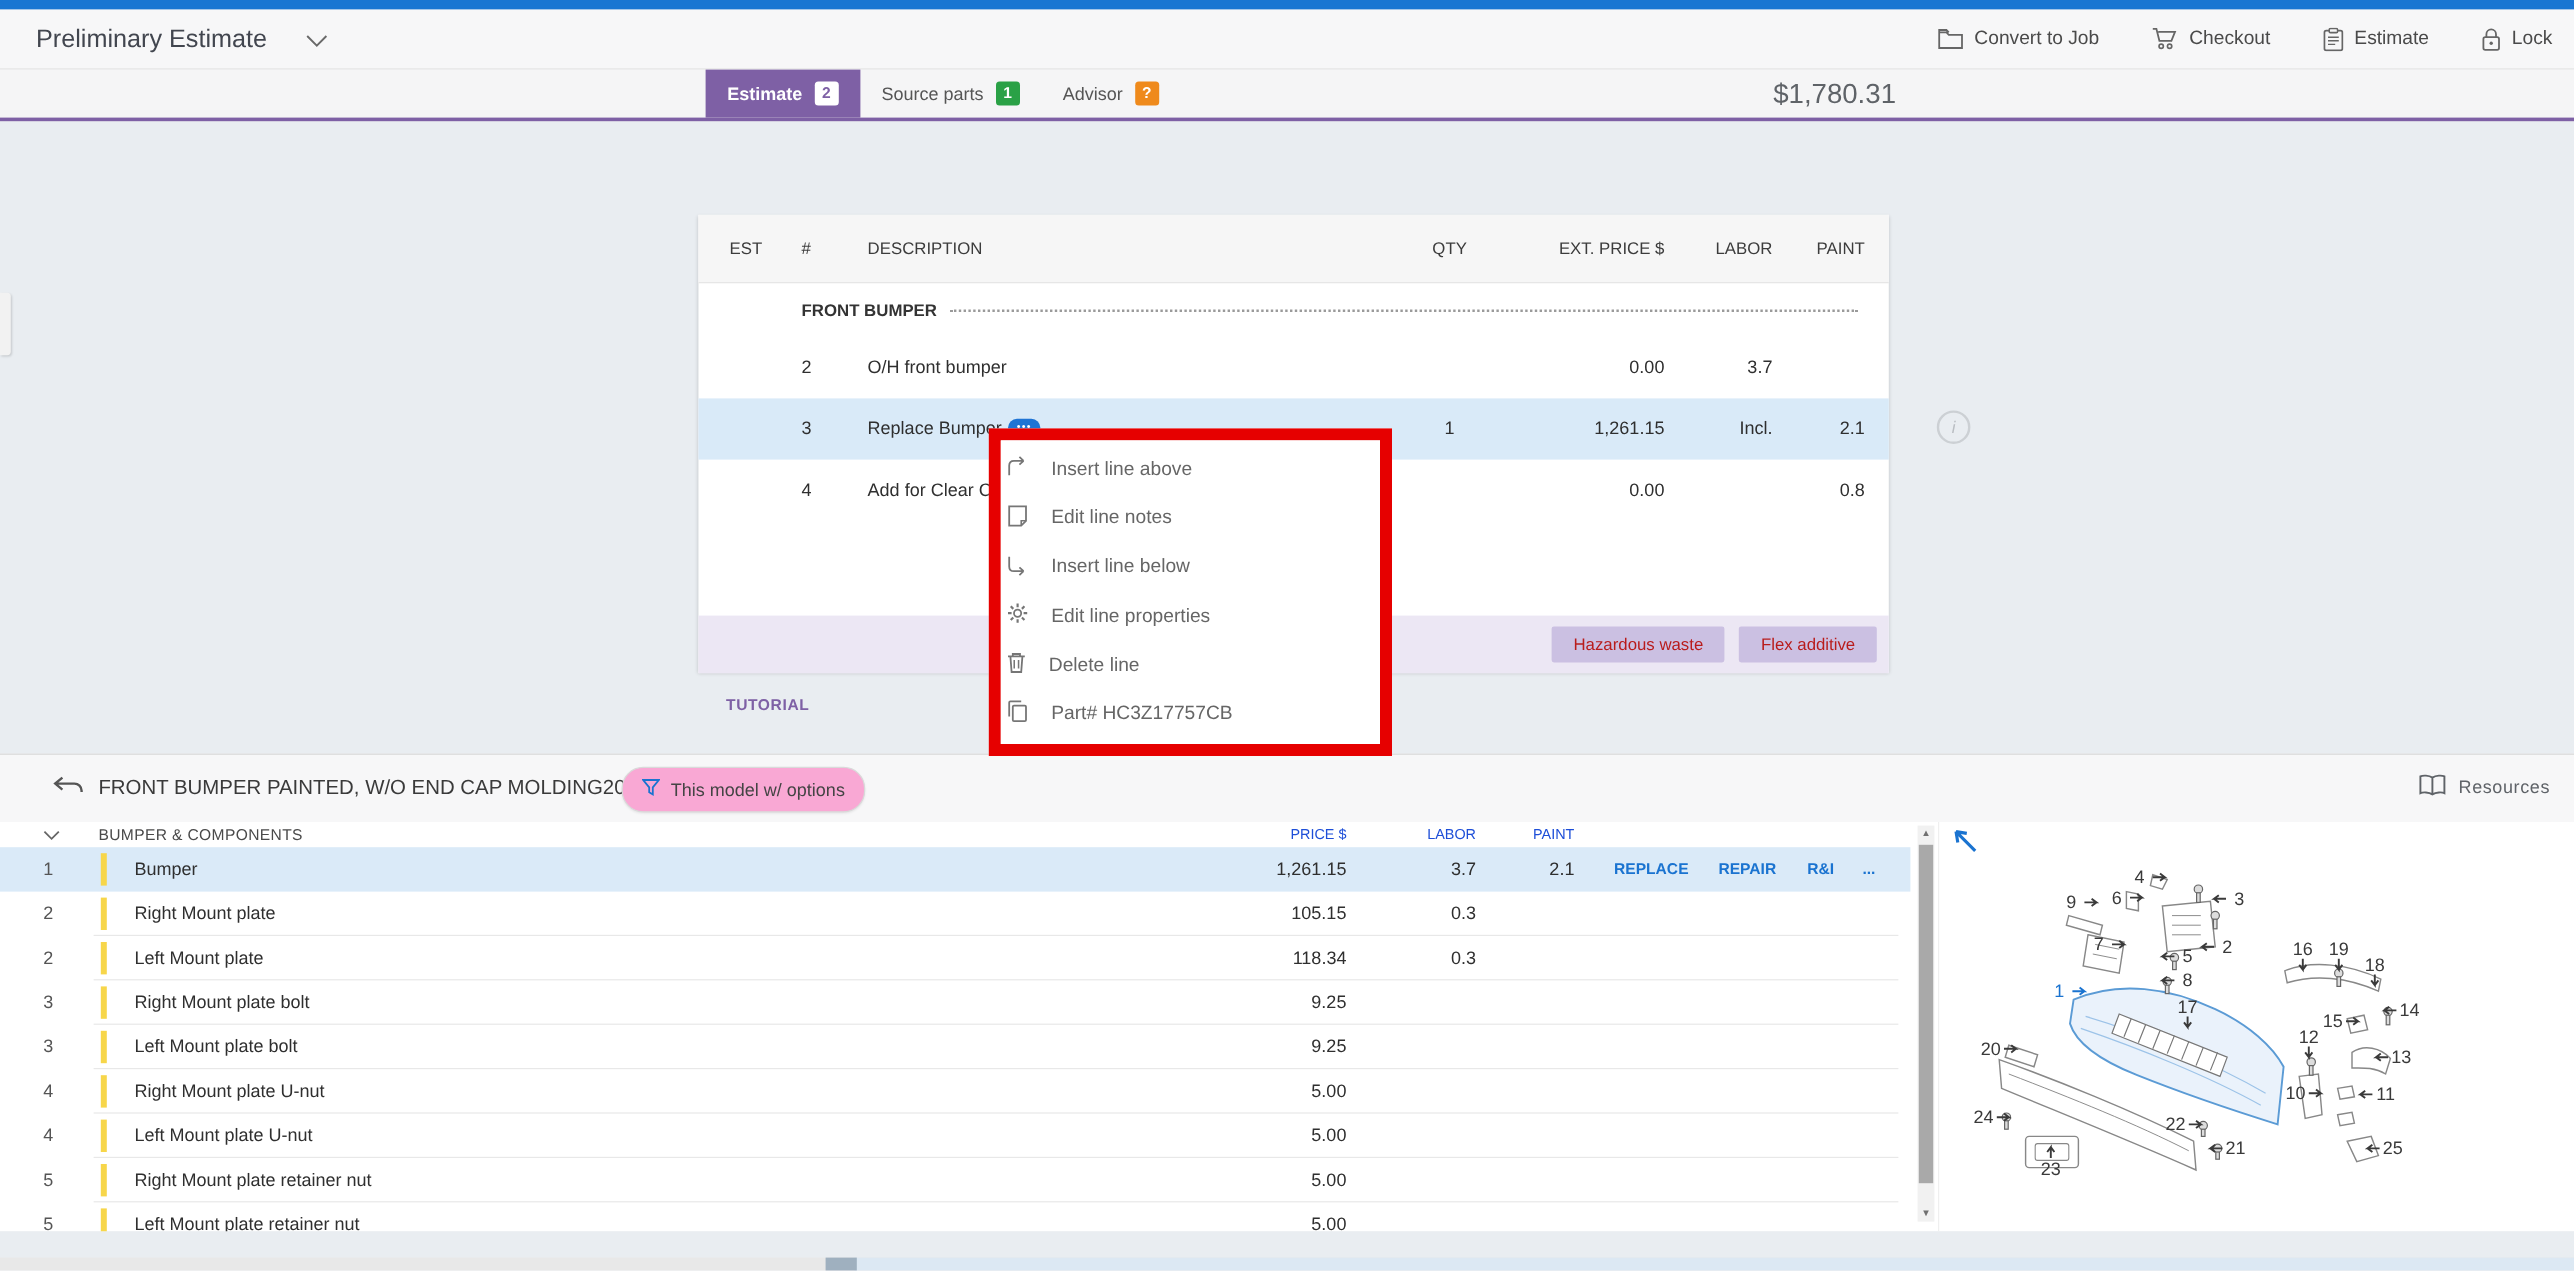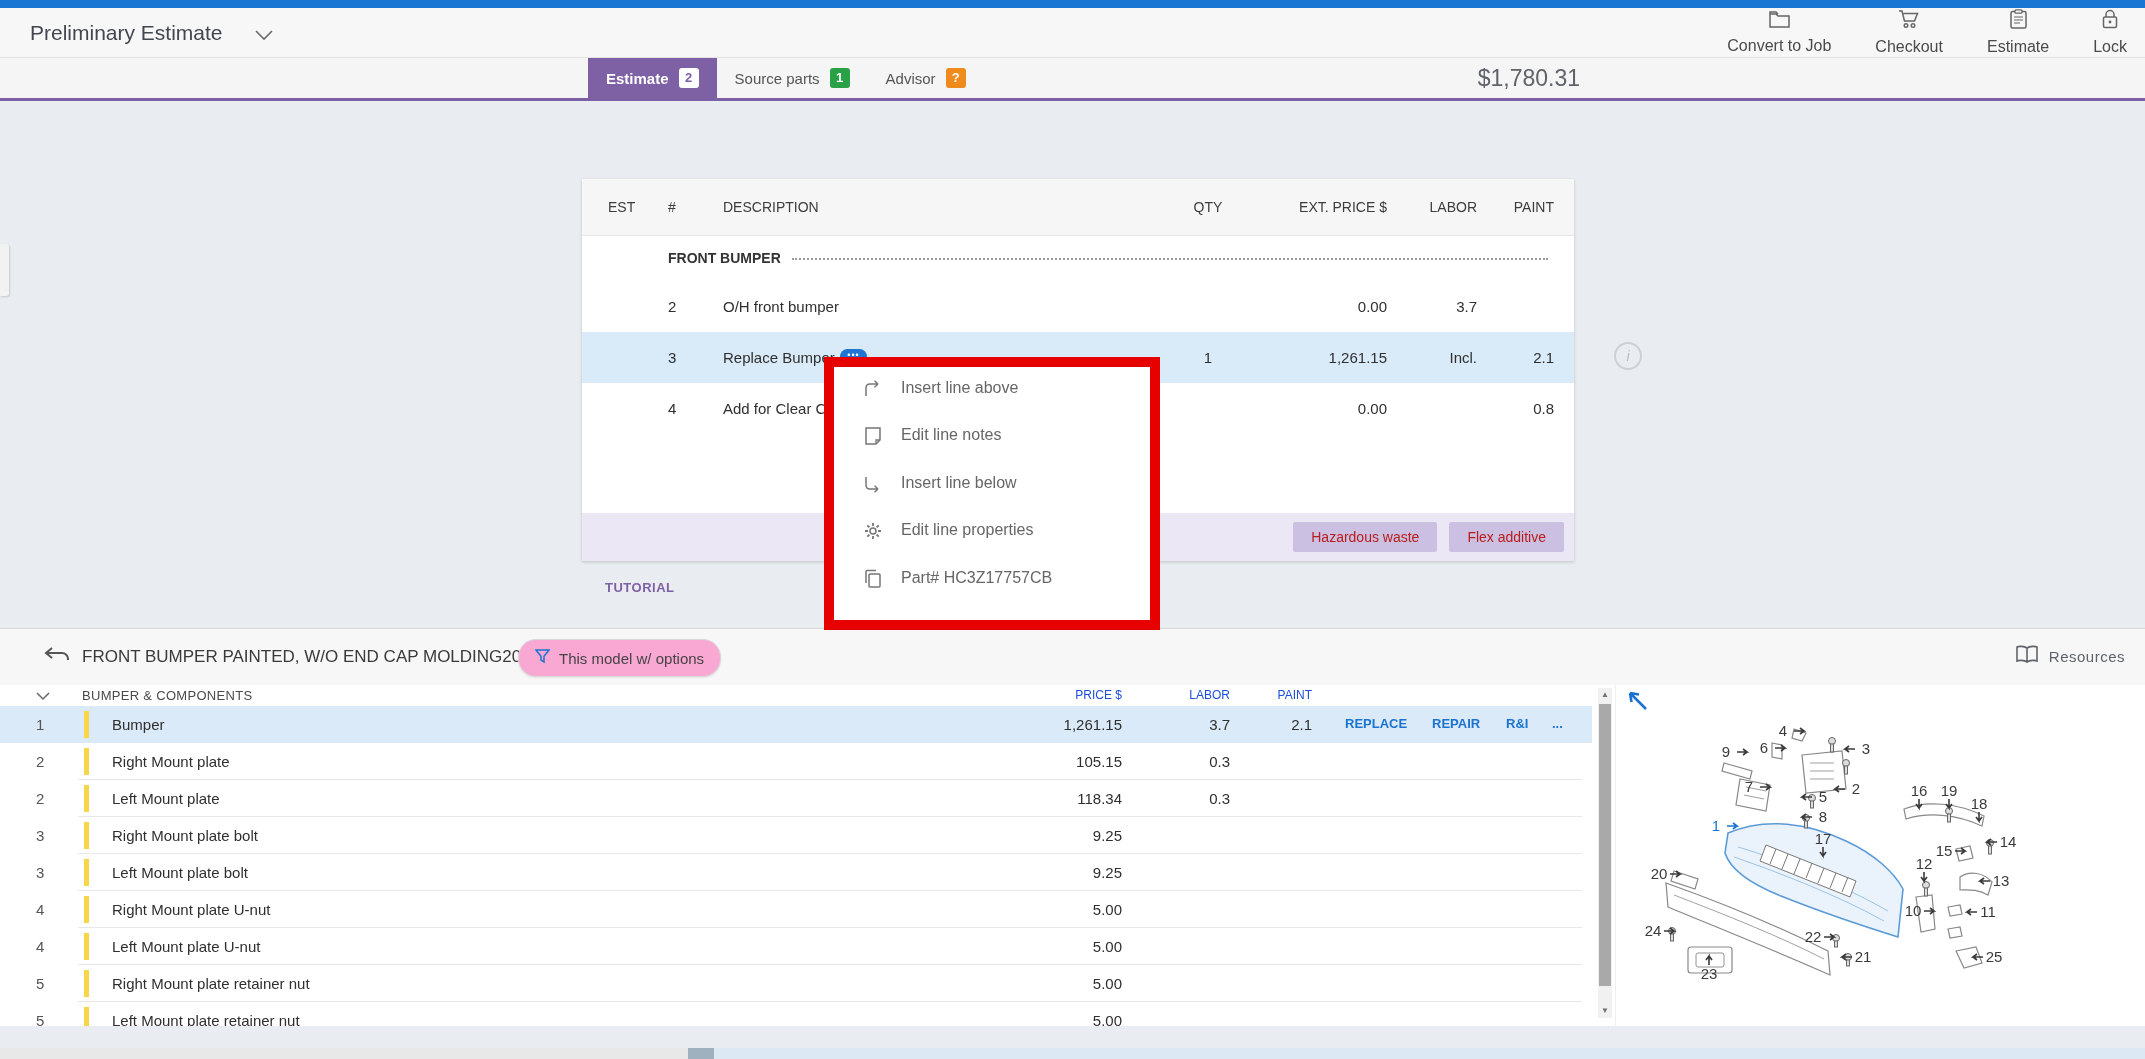--- a/index.html
+++ b/index.html
@@ -4,21 +4,21 @@
 <style>
   html,body{margin:0;padding:0;background:#fff;}
   #app{position:relative;width:2145px;height:1059px;overflow:hidden;
        font-family:"Liberation Sans",sans-serif;color:#333;background:#e9edf1;}
   
   .top-strip{position:absolute;left:0;top:0;width:2145px;height:8px;background:#1976d2;}
   .title-bar{position:absolute;left:0;top:8px;width:2145px;height:49px;background:#f7f7f8;border-bottom:1px solid #e2e2e2;}
   .doc-title{position:absolute;left:30px;top:13px;font-size:21px;color:#42464f;}
   .title-chevron{position:absolute;left:255px;top:19px;}
   .title-actions{position:absolute;right:18px;top:0;height:49px;display:flex;align-items:center;gap:44px;}
-  .tbtn{display:flex;align-items:center;gap:9px;font-size:16px;color:#4a4a4a;cursor:pointer;flex-direction:column;}
+  .tbtn{display:flex;align-items:center;gap:9px;font-size:16px;color:#4a4a4a;cursor:pointer;}
   .tbtn svg{display:block;}
   
   .tab-bar{position:absolute;left:0;top:58px;width:2145px;height:40px;background:#f5f5f6;border-bottom:3px solid #7e60a5;}
   .tabs{position:absolute;left:588px;top:0;height:40px;display:flex;align-items:stretch;}
   .tab{display:flex;align-items:center;gap:10px;padding:0 18px;font-size:15px;color:#555;}
   .tab.active{background:#7e60a5;color:#fff;font-weight:bold;}
   .badge{display:inline-block;min-width:20px;height:20px;line-height:20px;text-align:center;border-radius:3px;font-size:13px;font-weight:bold;}
   .badge.white{background:#fff;color:#7e60a5;}
   .badge.green{background:#2aa146;color:#fff;}
   .badge.orange{background:#ef8a1c;color:#fff;}
@@ -43,21 +43,21 @@
   .dots-pill{position:absolute;left:258px;top:16px;width:27px;height:15px;border-radius:8px;background:#1f74d4;color:#fff;
              font-size:9px;line-height:13px;text-align:center;letter-spacing:1px;cursor:pointer;}
   .card-footer{position:absolute;left:0;bottom:0;width:100%;height:48px;background:#ece7f4;display:flex;align-items:center;justify-content:flex-end;gap:12px;padding-right:10px;box-sizing:border-box;}
   .lav-btn{background:#cbc0e2;border:none;border-radius:2px;height:30px;padding:0 18px;font-size:14px;color:#b91c1c;font-family:inherit;cursor:pointer;}
   .tutorial{position:absolute;left:605px;top:440px;font-size:13px;font-weight:bold;letter-spacing:.5px;color:#7e60a5;cursor:pointer;}
   .info-icon{position:absolute;left:1614px;top:202px;width:24px;height:24px;border:2px solid #ccd0d4;border-radius:50%;
              color:#b9bdc2;font-size:14px;line-height:24px;text-align:center;font-style:italic;}
   
   .annotation{position:absolute;left:824px;top:217px;width:336px;height:273px;border:10px solid #e60000;box-sizing:border-box;background:#fff;z-index:5;}
   .menu{position:absolute;inset:0;background:#fff;display:flex;flex-direction:column;justify-content:space-evenly;padding:4px 0;}
-  .mitem{display:flex;gap:18px;padding-left:29px;font-size:16px;color:#666;cursor:pointer;height:40px;}
+  .mitem{display:flex;align-items:center;gap:18px;padding-left:4px;font-size:16px;color:#666;cursor:pointer;height:40px;}
   .mitem svg{flex:0 0 auto;}
   
   .drag-handle{position:absolute;left:1048px;top:618px;width:44px;height:7px;border-radius:4px;background:#9aa0a6;cursor:row-resize;}
   
   .panel-header{position:absolute;left:0;top:628px;width:2145px;height:57px;background:#f7f7f8;border-top:1px solid #d9d9d9;border-bottom:1px solid #ddd;}
   .back-icon{position:absolute;left:44px;top:17px;cursor:pointer;}
   .panel-title{position:absolute;left:82px;top:18px;font-size:17px;color:#3a3a3a;}
   .chip{position:absolute;left:518px;top:10px;height:36px;border:1px solid #d9d9d9;border-radius:18px;background:#f9a8d4;
         display:flex;align-items:center;gap:9px;padding:0 16px;font-size:15px;color:#444;box-shadow:0 1px 2px rgba(0,0,0,.08);cursor:pointer;}
   .resources{position:absolute;right:20px;top:16px;display:flex;align-items:center;gap:10px;font-size:15px;color:#5f6368;letter-spacing:.5px;cursor:pointer;}
@@ -246,20 +246,30 @@
         <div class="mitem">
           <span>
             <svg width="20" height="20" viewBox="0 0 20 20">
                 <circle cx="10" cy="10" r="3" fill="none" stroke="#767676" stroke-width="1.5"></circle>
                 <g stroke="#767676" stroke-width="1.8">
                   <path d="M10 2 v3 M10 15 v3 M2 10 h3 M15 10 h3 M4.3 4.3 l2.1 2.1 M13.6 13.6 l2.1 2.1 M15.7 4.3 l-2.1 2.1 M6.4 13.6 l-2.1 2.1"></path>
                 </g>
               </svg>
           </span>
           <span>Edit line properties</span>
+        </div>
+        <div class="mitem">
+          <span>
+            <svg width="18" height="20" viewBox="0 0 18 20">
+                <path d="M2 5 h14 M6 5 V3 h6 v2" fill="none" stroke="#767676" stroke-width="1.5"></path>
+                <path d="M4 5 l1 13 h8 l1-13" fill="none" stroke="#767676" stroke-width="1.5"></path>
+                <path d="M7.2 8 v7 M10.8 8 v7" stroke="#767676" stroke-width="1.3"></path>
+              </svg>
+          </span>
+          <span>Delete line</span>
         </div>
         <div class="mitem">
           <span>
             <svg width="20" height="20" viewBox="0 0 20 20">
                 <rect x="6" y="5" width="11" height="13" rx="1" fill="none" stroke="#767676" stroke-width="1.5"></rect>
                 <path d="M3 14 V2.5 a1 1 0 0 1 1-1 h9" fill="none" stroke="#767676" stroke-width="1.5"></path>
               </svg>
           </span>
           <span>Part# HC3Z17757CB</span>
         </div>

